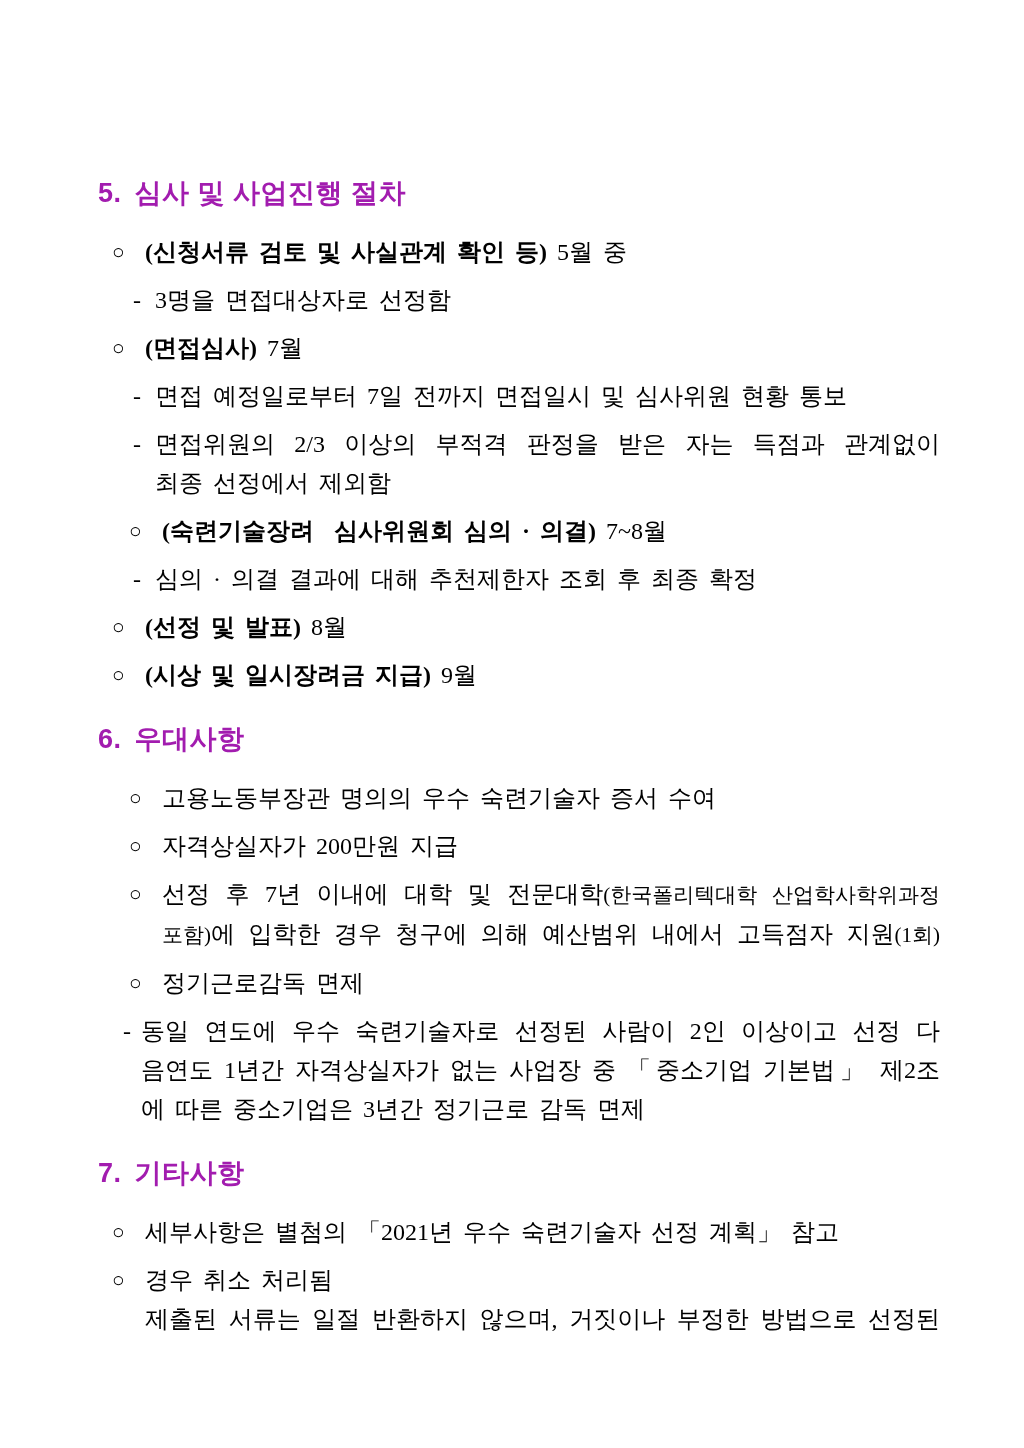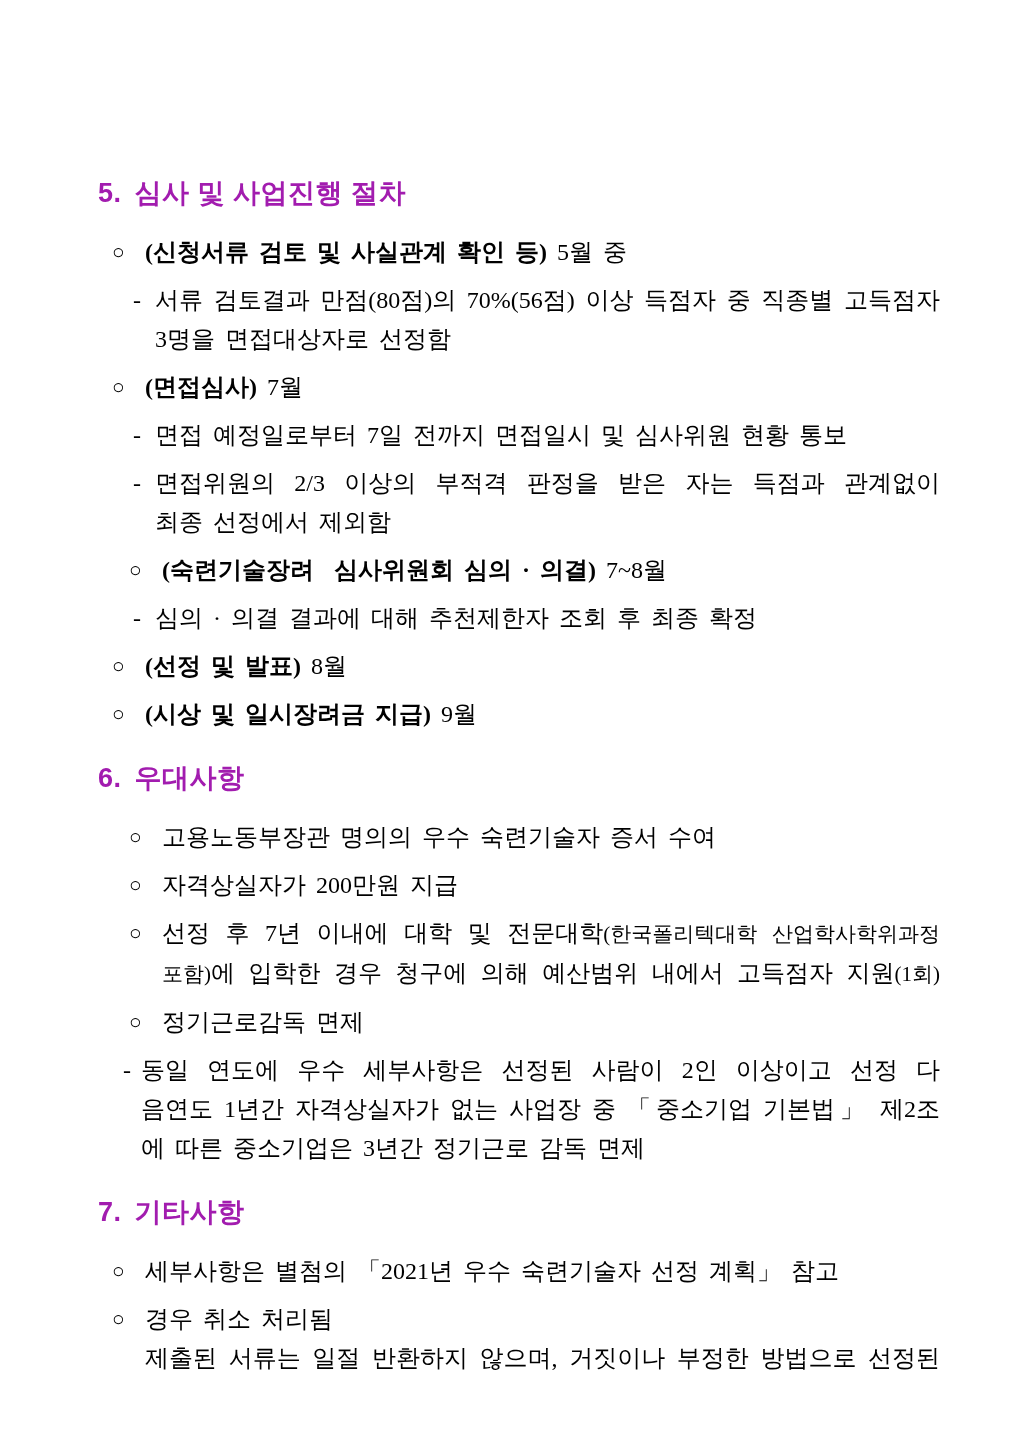--- a/index.html
+++ b/index.html
@@ -62,21 +62,20 @@
       <div class="item ind-a">
         <span class="marker c">○</span>
         <div class="body">
           <div class="line"><span class="b">(신청서류 검토 및 사실관계 확인 등)</span><span> 5월 중</span></div>
         </div>
       </div>
 
       <div class="item ind-d5">
         <span class="marker">-</span>
         <div class="body">
-          <div class="line j"><span>서류 검토결과 만점(80점)의 70%(56점) 이상 득점자 중 직종별 고득점자</span></div>
           <div class="line"><span>3명을 면접대상자로 선정함</span></div>
         </div>
       </div>
 
       <div class="item ind-a">
         <span class="marker c">○</span>
         <div class="body">
           <div class="line"><span class="b">(면접심사)</span><span> 7월</span></div>
         </div>
       </div>
@@ -155,21 +154,21 @@
       <div class="item ind-b">
         <span class="marker c">○</span>
         <div class="body">
           <div class="line"><span>정기근로감독 면제</span></div>
         </div>
       </div>
 
       <div class="item ind-d6">
         <span class="marker">-</span>
         <div class="body">
-          <div class="line j"><span>동일 연도에 우수 세부사항은 선정된 사람이 2인 이상이고 선정 다</span></div>
+          <div class="line j"><span>동일 연도에 우수 숙련기술자로 선정된 사람이 2인 이상이고 선정 다</span></div>
           <div class="line j"><span>음연도 1년간 자격상실자가 없는 사업장 중 「중소기업 기본법」 제2조</span></div>
           <div class="line"><span>에 따른 중소기업은 3년간 정기근로 감독 면제</span></div>
         </div>
       </div>
     </div>
 
     <div class="section">
       <div class="heading">
         <span class="h-num">7.</span><span class="h-title">기타사항</span>
       </div>

